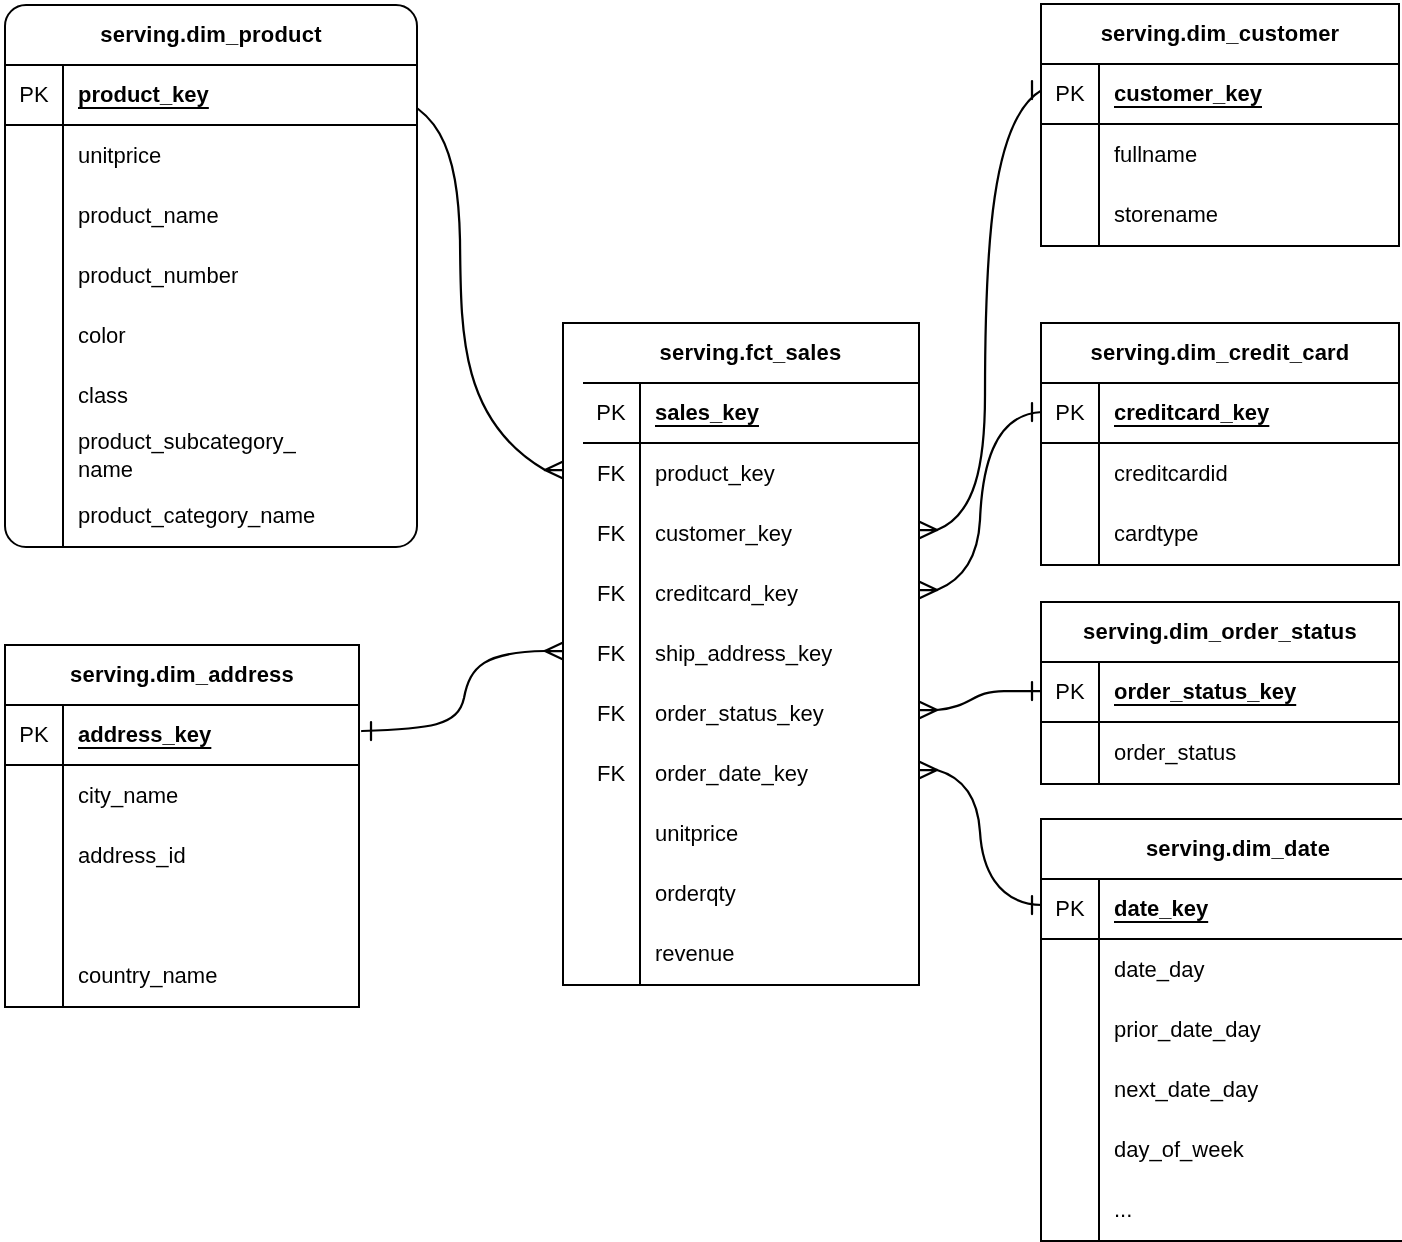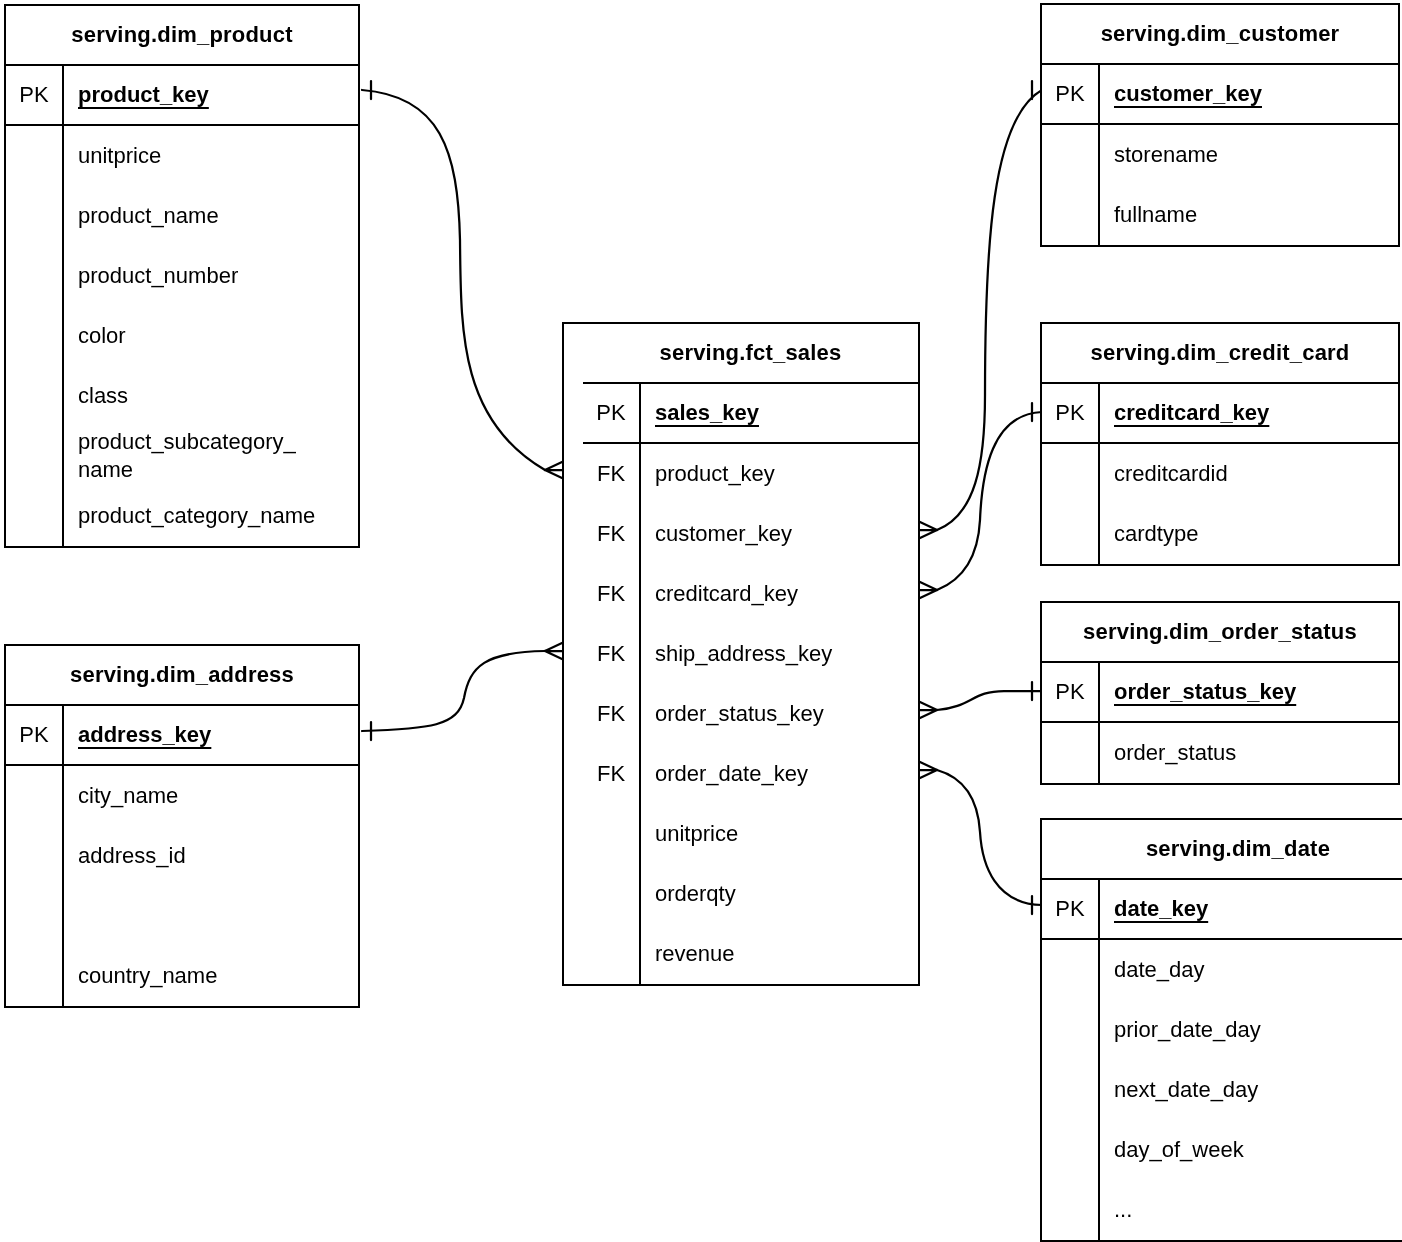--- a/index.html
+++ b/index.html
@@ -96,21 +96,21 @@
 
     <path d="M 937 710 C 972 707 972 691 1004 691 L 1042 691"></path>
     <path d="M 1032 682 L 1032 700"></path>
     <path d="M 937 710 L 920 702 M 937 710 L 920 710 M 937 710 L 920 718"></path>
 
     <path d="M 937 770 C 965 778 978 800 980 832 C 982 866 996 904 1042 905"></path>
     <path d="M 1032 896 L 1032 914"></path>
     <path d="M 937 770 L 920 762 M 937 770 L 920 770 M 937 770 L 920 778"></path>
   </svg>
 
-  <div class="table" style="left:4px; top:4px; width:356px;">
+  <div class="table" style="left:4px; top:4px; width:414px;border-radius:22px;">
     <div class="ttl">serving.dim_product</div>
     <div class="pkrow">
       <div class="kcol">PK</div>
       <div class="fcell key">product_key</div>
     </div>
     <div class="body">
       <div class="row">
           <div class="kcol"></div>
           <div class="fcell">unitprice</div>
         </div>
@@ -215,25 +215,25 @@
 
   <div class="table" style="left:1040px; top:3px; width:360px;">
     <div class="ttl">serving.dim_customer</div>
     <div class="pkrow">
       <div class="kcol">PK</div>
       <div class="fcell key">customer_key</div>
     </div>
     <div class="body">
       <div class="row">
           <div class="kcol"></div>
+          <div class="fcell">fullname</div>
+        </div>
+      <div class="row">
+          <div class="kcol"></div>
           <div class="fcell">storename</div>
-        </div>
-      <div class="row">
-          <div class="kcol"></div>
-          <div class="fcell">fullname</div>
         </div>
     </div>
   </div>
 
   <div class="table" style="left:1040px; top:322px; width:360px;">
     <div class="ttl">serving.dim_credit_card</div>
     <div class="pkrow">
       <div class="kcol">PK</div>
       <div class="fcell key">creditcard_key</div>
     </div>

